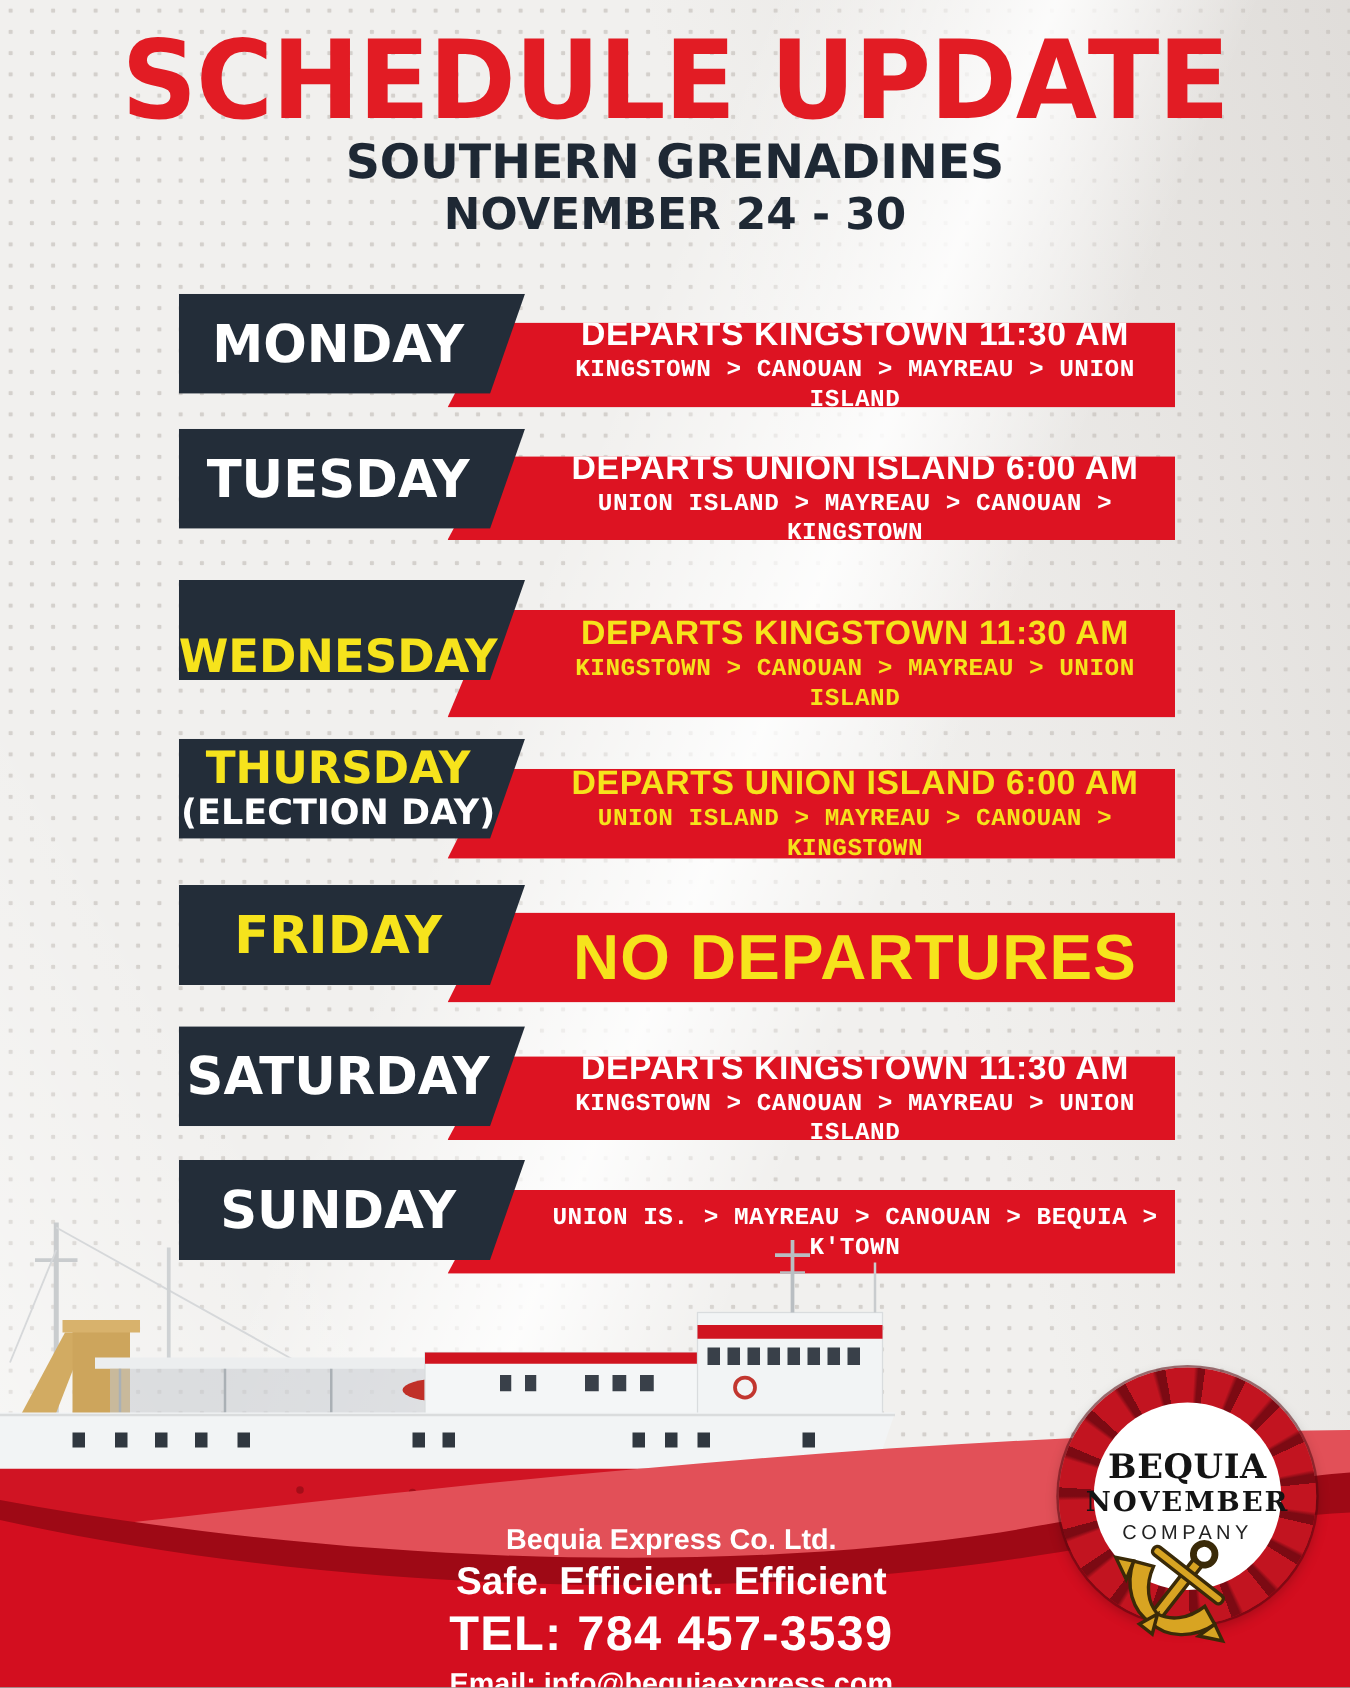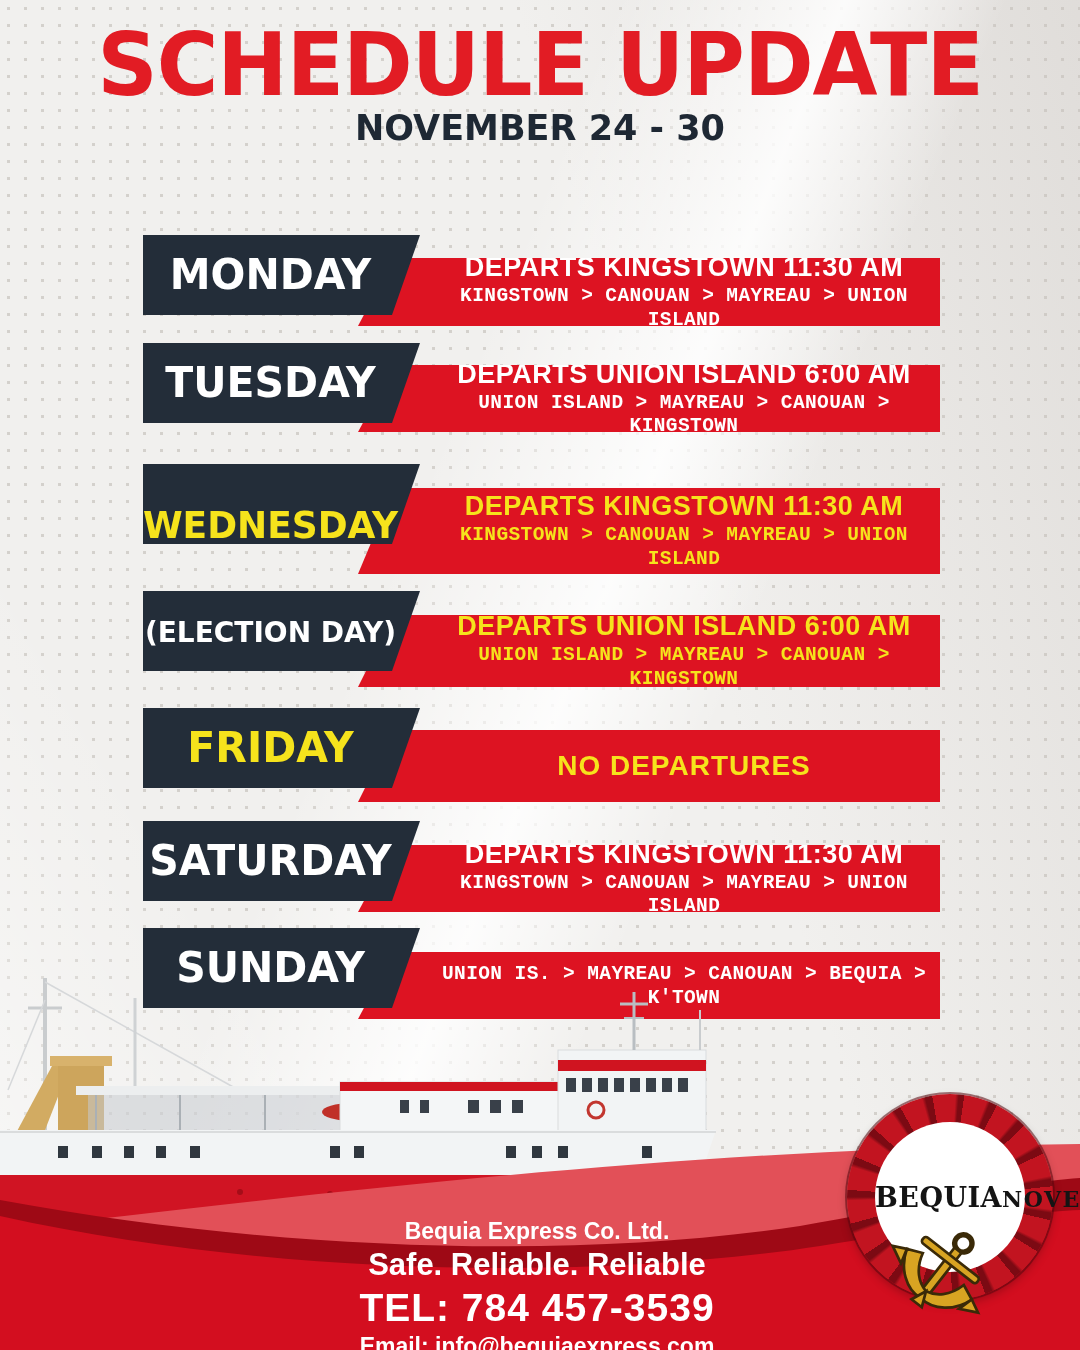--- a/index.html
+++ b/index.html
@@ -37,21 +37,21 @@
   .band{
     position:absolute; left:358px; width:582px;
     background:#dd1322;
     clip-path:polygon(36px 0, 100% 0, 100% 100%, 0 100%);
     display:flex;flex-direction:column;justify-content:center;align-items:center;
     padding-left:70px; box-sizing:border-box;
     text-align:center;
   }
   .band .l1{font-family:"Liberation Sans",sans-serif;font-weight:bold;font-size:27px;letter-spacing:.5px;line-height:1.15;}
   .band .l2{font-family:Liberation Mono, monospace;font-weight:bold;font-size:19.5px;letter-spacing:.4px;line-height:1.2;margin-top:2px;}
-  .band .big{font-size:28px;letter-spacing:1px;}
+  .band .big{font-size:51px;letter-spacing:1px;}
   .row.white .band .l1,.row.white .band .l2{color:#ffffff;}
   .row.yellow .band .l1,.row.yellow .band .l2{color:#f6e31c;}
   .daybox{
     position:absolute; left:143px; top:0; width:277px; height:80px;
     background:#232d39;
     clip-path:polygon(0 0, 100% 0, calc(100% - 28px) 100%, 0 100%);
     display:flex;flex-direction:column;justify-content:center;align-items:center;
     padding-right:22px; box-sizing:border-box; z-index:3;
   }
   .dayname{
@@ -82,35 +82,36 @@
   
   .logo{position:absolute;left:843px;top:1088px;width:214px;height:258px;z-index:6;}
   .rope{
     position:absolute;left:4px;top:6px;width:206px;height:206px;border-radius:50%;
     background:repeating-conic-gradient(from 8deg, #c21420 0deg 13deg, #7c0a13 15deg 19deg);
     box-shadow:0 0 0 2px rgba(90,8,14,.55), 0 4px 10px rgba(0,0,0,.25);
   }
   .rope-inner{
     position:absolute;left:28px;top:28px;width:150px;height:150px;border-radius:50%;
     background:#ffffff;
-    display:flex;flex-direction:row;justify-content:space-between;align-items:center;
+    display:flex;flex-direction:column;justify-content:center;align-items:center;
   }
   .lg1{font-family:"DejaVu Serif", serif;font-weight:bold;font-size:27px;color:#141414;line-height:1;letter-spacing:0.5px;}
   .lg2{font-family:"DejaVu Serif", serif;font-weight:bold;font-size:22px;color:#141414;line-height:1;letter-spacing:1.5px;margin-top:4px;}
   .lg3{font-family:"Liberation Sans", sans-serif;font-size:16px;color:#222;line-height:1;letter-spacing:3.5px;margin-top:6px;}
   .anchor{position:absolute;left:26px;top:128px;transform:rotate(38deg);}
 </style>
 </head>
 <body>
 
 <div class="poster">
   <div class="sheen"></div>
 
   <div class="header">
     <div class="title">SCHEDULE UPDATE</div>
+    <div class="subtitle">SOUTHERN GRENADINES</div>
     <div class="dates">NOVEMBER 24 - 30</div>
   </div>
 
   <div class="row r0 white">
     <div class="band">
       <div class="l1">DEPARTS KINGSTOWN 11:30 AM</div>
       <div class="l2">KINGSTOWN &gt; CANOUAN &gt; MAYREAU &gt; UNION ISLAND</div>
     </div>
     <div class="daybox">
       <div class="dayname">MONDAY</div>
@@ -136,20 +137,21 @@
       <div class="dayname">WEDNESDAY</div>
     </div>
   </div>
 
   <div class="row r3 yellow">
     <div class="band">
       <div class="l1">DEPARTS UNION ISLAND 6:00 AM</div>
       <div class="l2">UNION ISLAND &gt; MAYREAU &gt; CANOUAN &gt; KINGSTOWN</div>
     </div>
     <div class="daybox">
+      <div class="dayname">THURSDAY</div>
       <div class="daynote">(ELECTION DAY)</div>
     </div>
   </div>
 
   <div class="row r4 yellow">
     <div class="band">
       <div class="l1 big">NO DEPARTURES</div>
     </div>
     <div class="daybox">
       <div class="dayname">FRIDAY</div>
@@ -241,21 +243,21 @@
   </svg>
 
   <svg class="waves" width="1080" height="220" viewBox="0 0 1080 220">
     <path d="M0,100 C300,66 680,18 1080,14 L1080,220 L0,220 Z" fill="#e25058"></path>
     <path d="M0,70 C260,118 560,132 800,96 C940,72 1020,52 1080,48 L1080,220 L0,220 Z" fill="#9e0915"></path>
     <path d="M0,86 C280,148 600,150 820,116 C960,94 1030,82 1080,80 L1080,220 L0,220 Z" fill="#d30e1f"></path>
   </svg>
 
   <div class="contact">
     <div class="c1">Bequia Express Co. Ltd.</div>
-    <div class="c2">Safe. Reliable. Reliable</div>
+    <div class="c2">Safe. Efficient. Efficient</div>
     <div class="c3">TEL: 784 457-3539</div>
     <div class="c4">Email: info@bequiaexpress.com</div>
   </div>
 
   <div class="logo">
     <div class="rope">
       <div class="rope-inner">
         <div class="lg1">BEQUIA</div>
         <div class="lg2">NOVEMBER</div>
         <div class="lg3">COMPANY</div>

